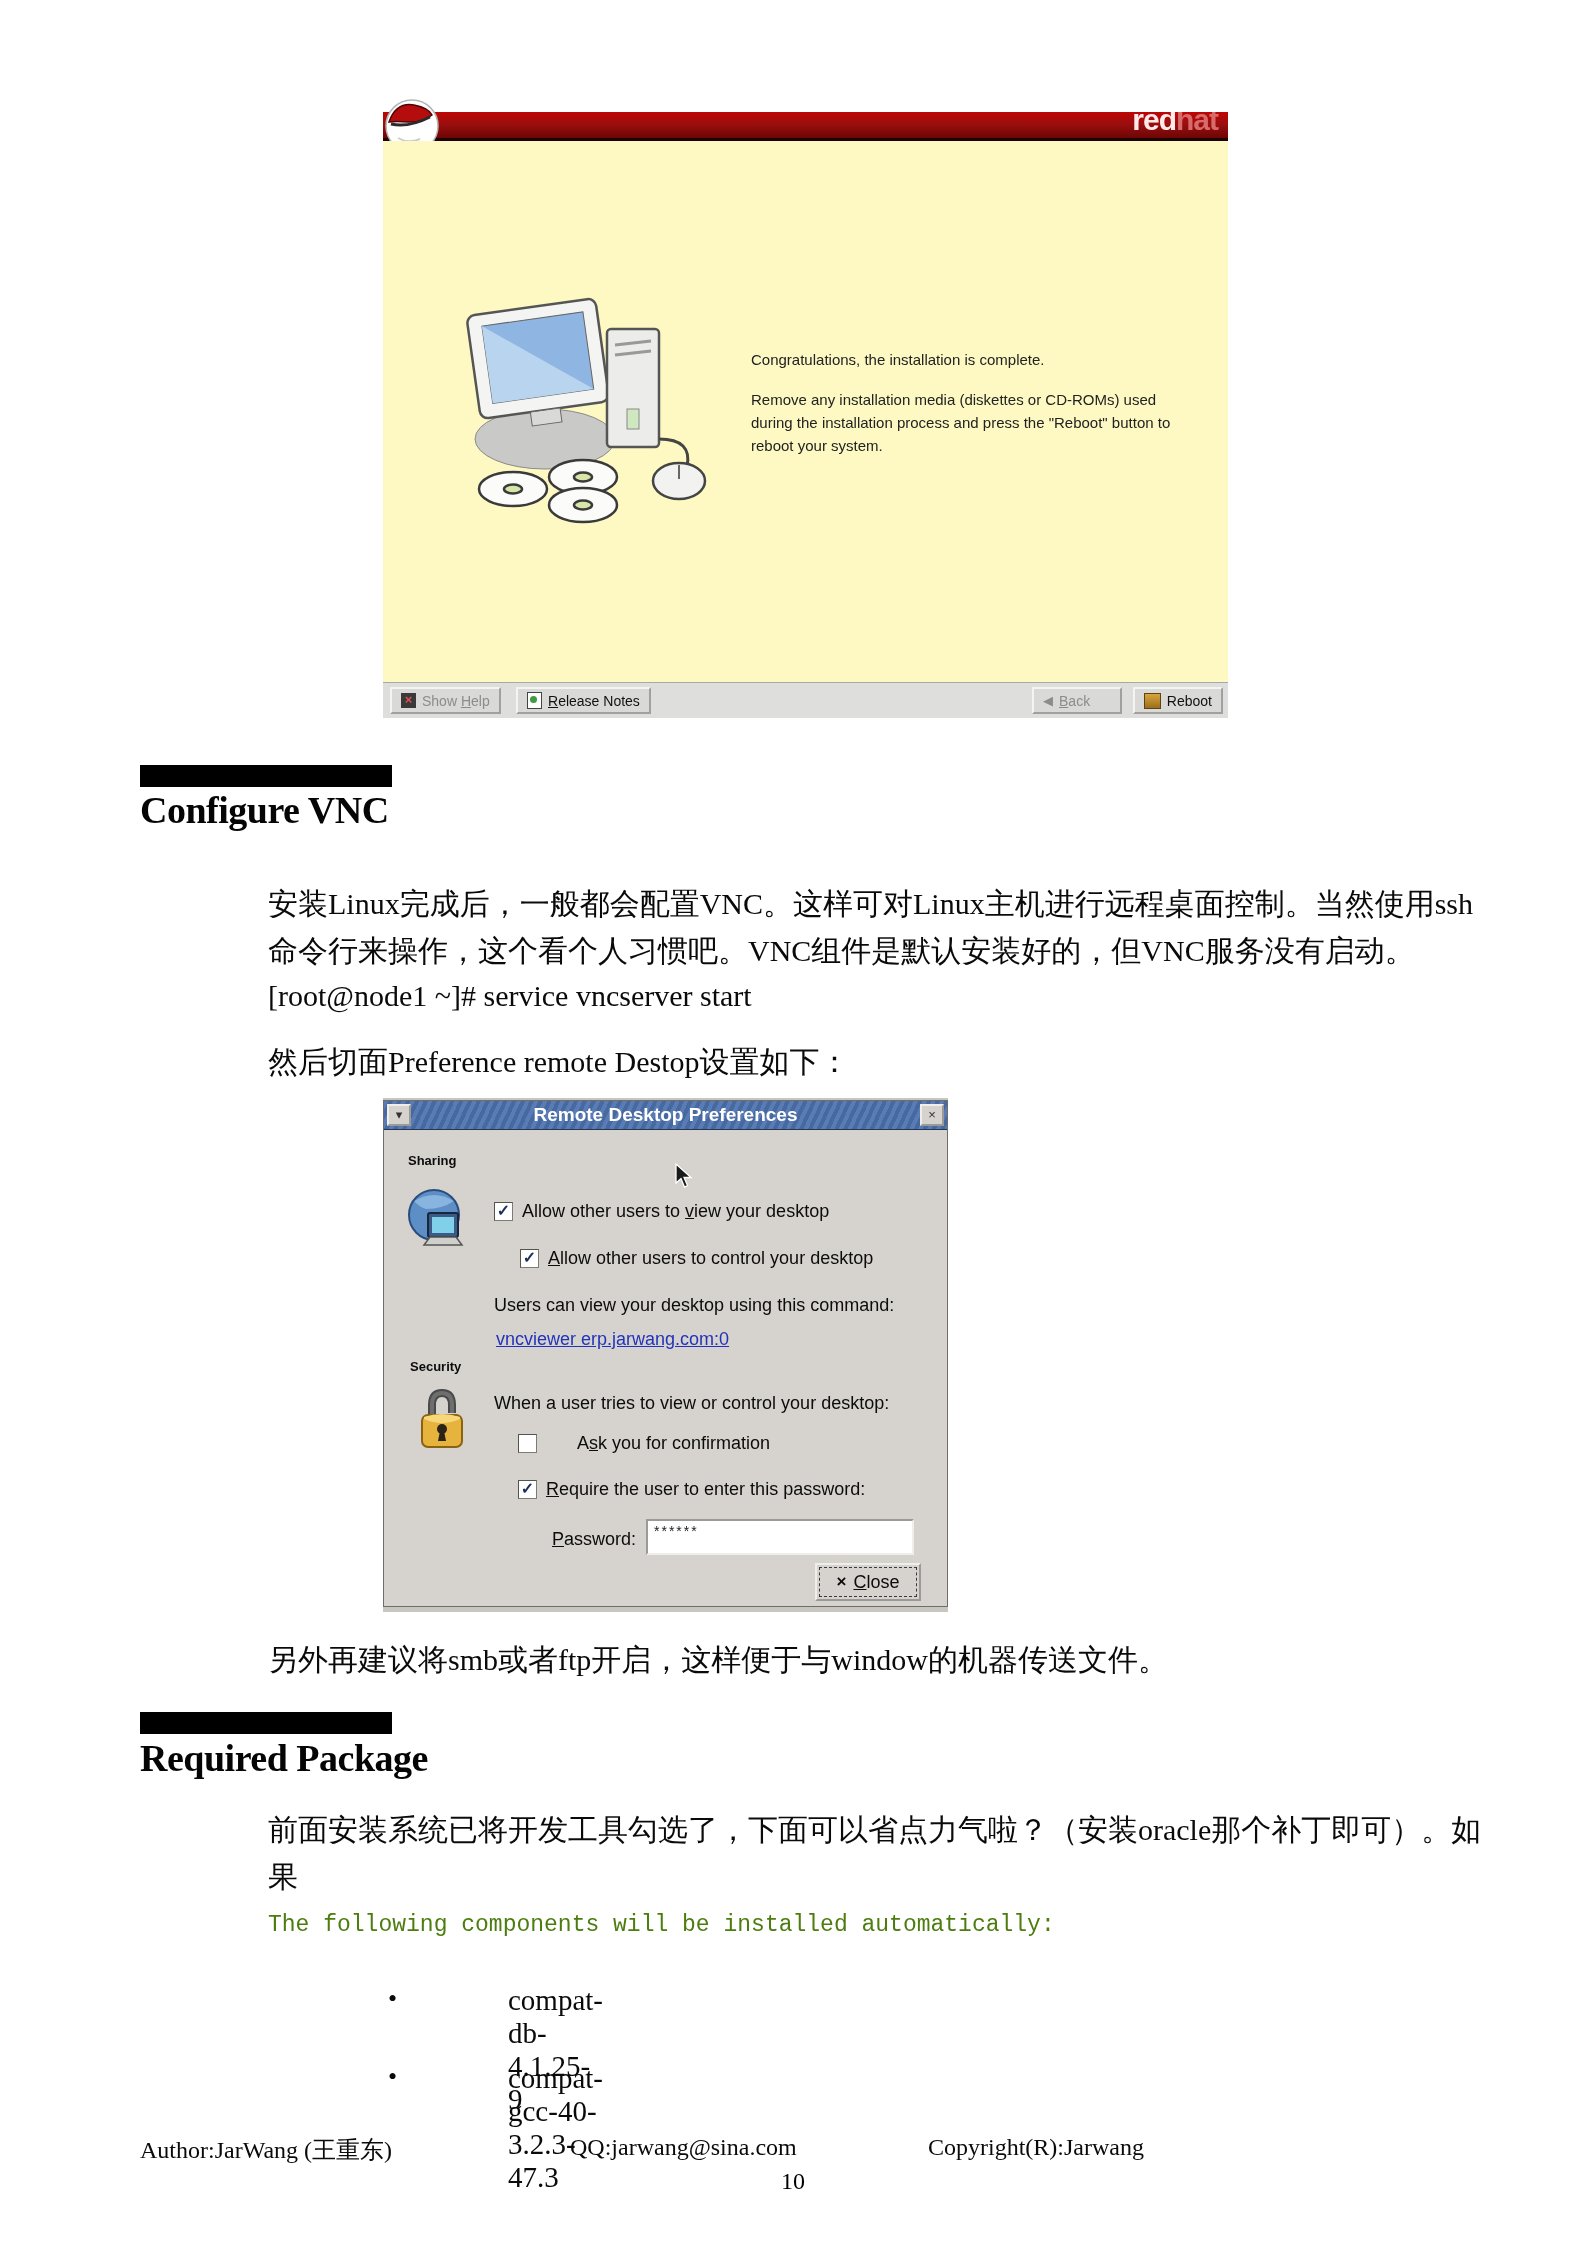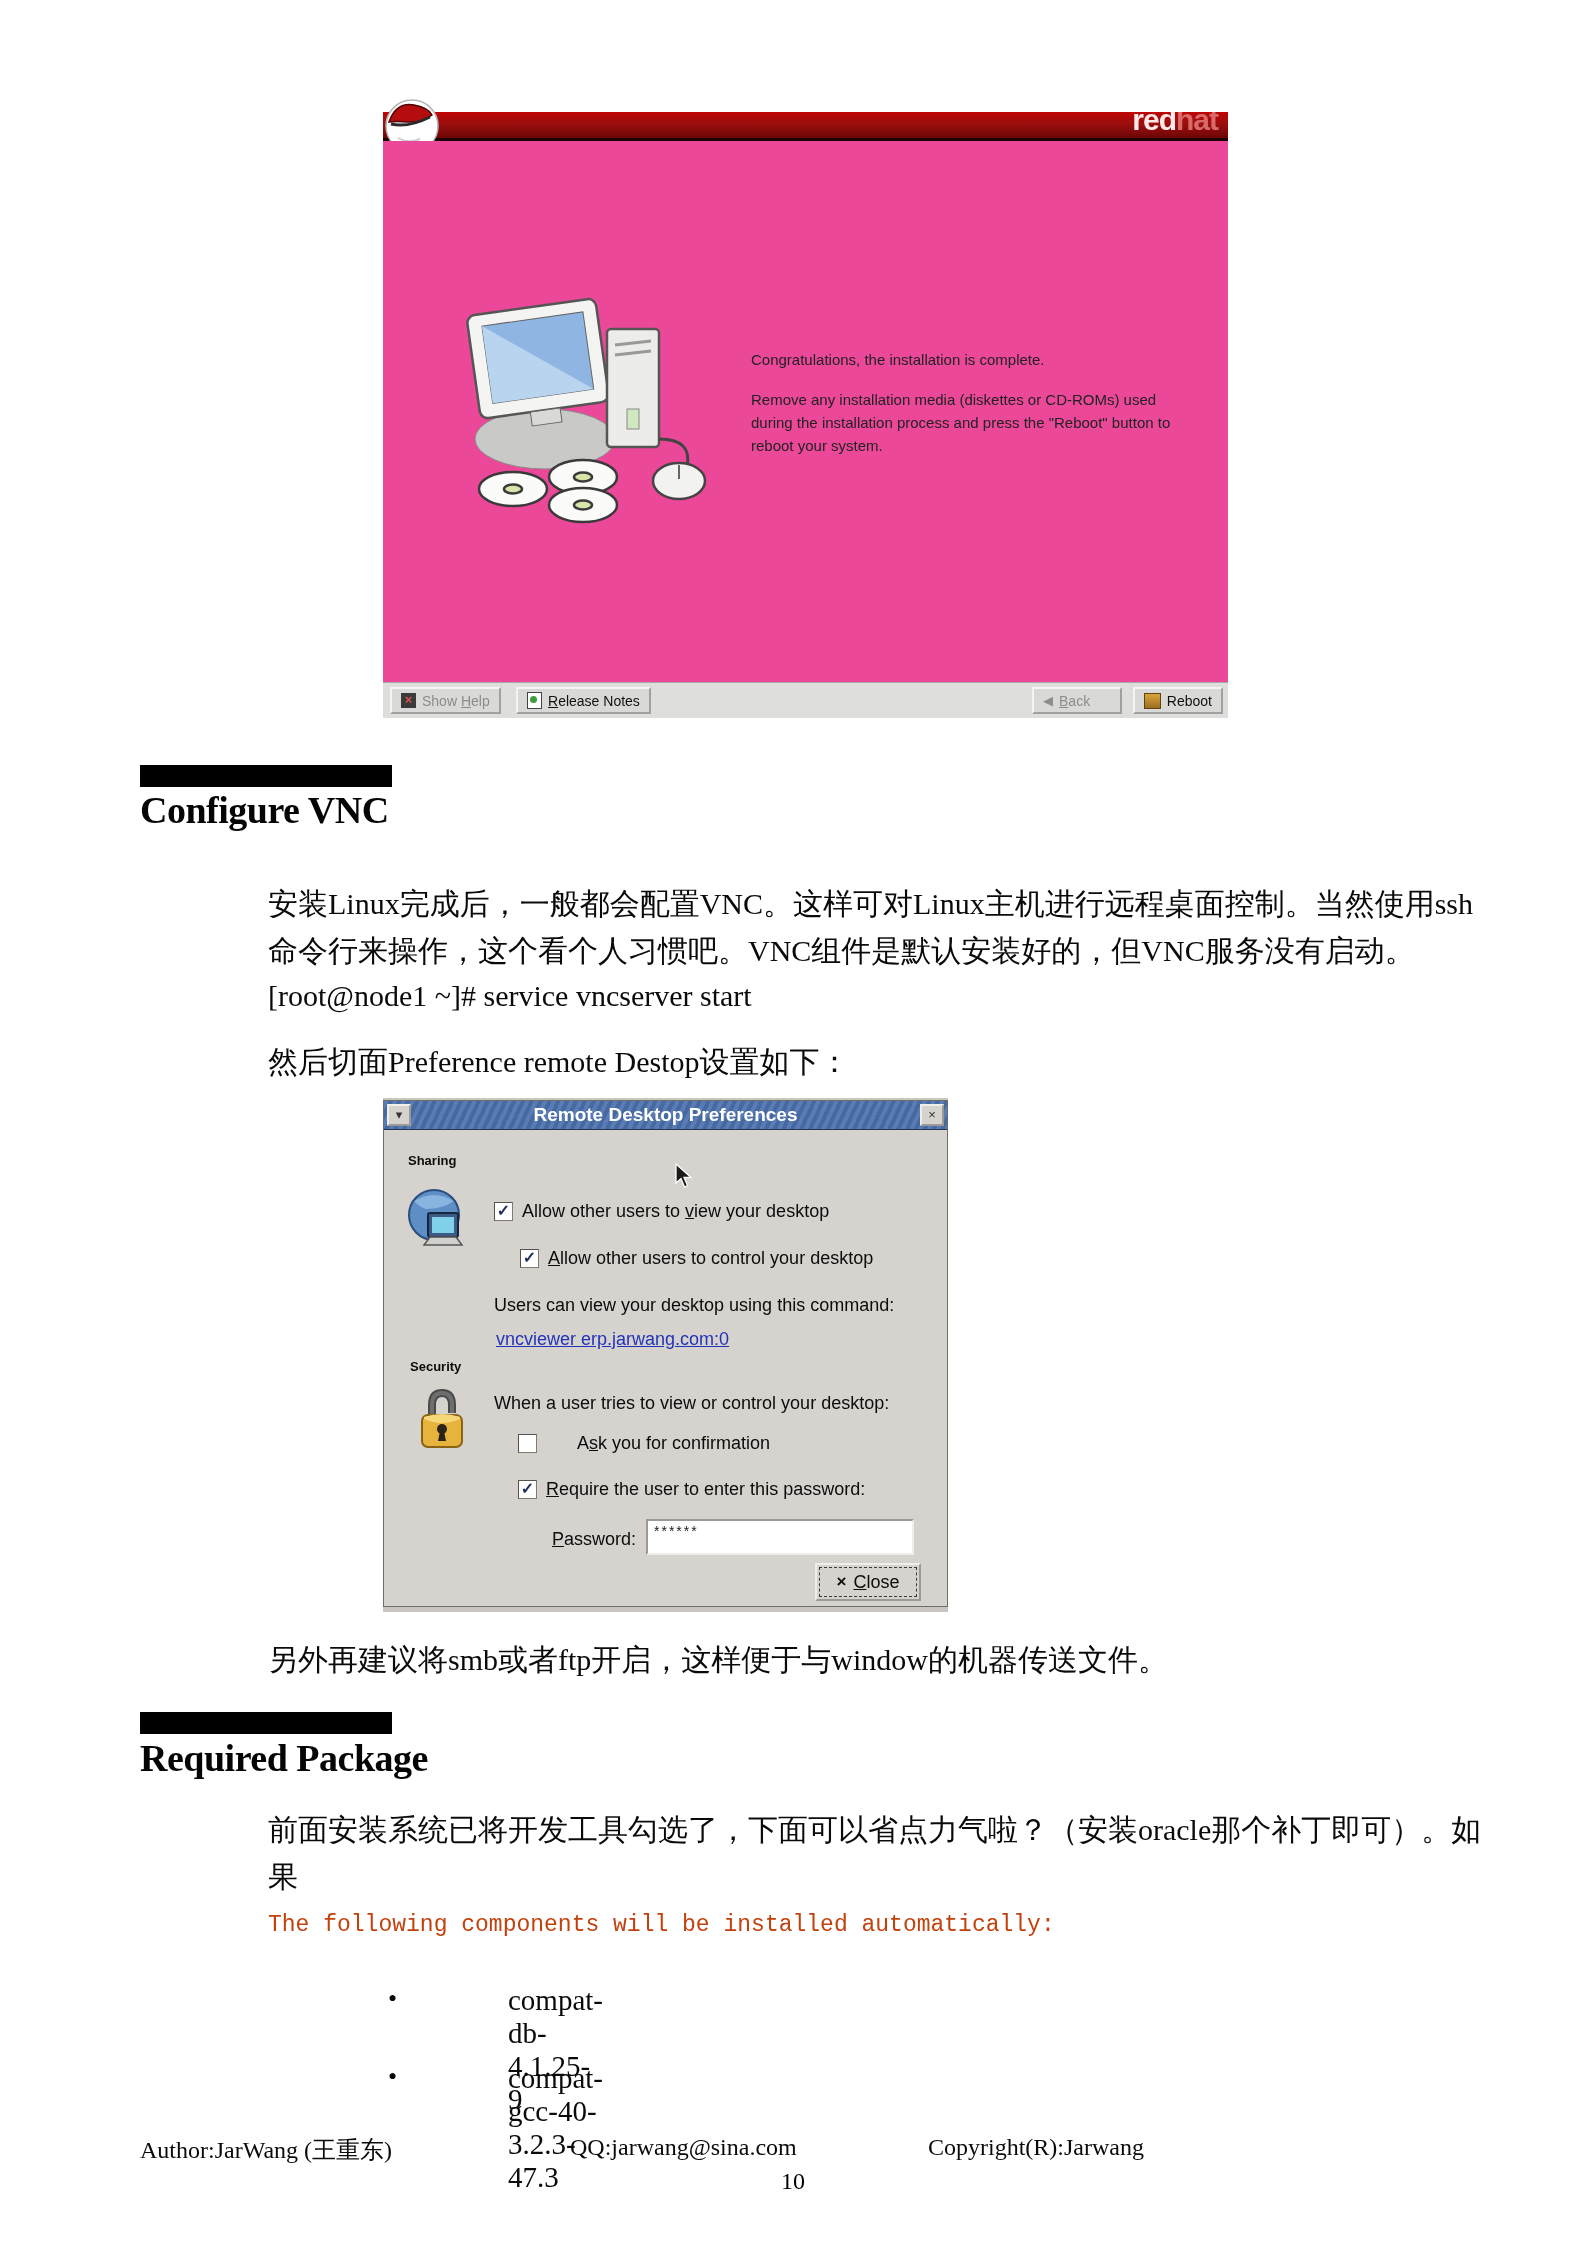--- a/index.html
+++ b/index.html
@@ -12,21 +12,21 @@
 
   
   .installer { position:absolute; left:383px; top:100px; width:845px; height:618px; background:#fff; }
   .inst-banner { position:absolute; left:0; top:12px; right:0; height:26px;
     background:linear-gradient(#c00505 0%, #9b0f0e 45%, #6e0505 100%);
     border-bottom:3px solid #1c0404; overflow:hidden; }
   .redhat-brand { position:absolute; right:10px; top:-9px;
     font-family:"Liberation Sans", sans-serif; font-weight:bold; font-size:30px; letter-spacing:-1px; }
   .rh-red { color:#ffe9e9; } .rh-hat { color:#d96a6a; }
   .shadowman { position:absolute; left:1px; top:-2px; width:56px; height:56px; }
-  .inst-body { position:absolute; left:0; top:41px; right:0; bottom:35px; background:#ec4899; }
+  .inst-body { position:absolute; left:0; top:41px; right:0; bottom:35px; background:#fef9c3; }
   .inst-illus { position:absolute; left:52px; top:148px; width:290px; height:245px; }
   .inst-text { position:absolute; left:368px; top:207px; width:460px;
     font-family:"Liberation Sans", sans-serif; font-size:15px; color:#222; line-height:23px; }
   .inst-text .gap { height:17px; }
   .inst-buttonbar { position:absolute; left:0; bottom:0; right:0; height:35px;
     background:#deded c; background:#dededc; border-top:1px solid #a8a8a6; }
   .inst-btn { position:absolute; top:4px; height:27px; display:flex; align-items:center; gap:6px;
     padding:0 9px; background:#d9d9d7; border:2px outset #f4f4f2; box-sizing:border-box;
     font-family:"Liberation Sans", sans-serif; font-size:14px; color:#111; cursor:pointer; }
   .inst-btn.disabled { color:#8c8c8a; }
@@ -38,21 +38,21 @@
   .icon-back { font-size:13px; color:#8c8c8a; }
   .icon-reboot { width:15px; height:14px; background:linear-gradient(#d9a43c,#9c6f1e); border:1px solid #5d4410; }
   .mn { text-decoration:underline; }
 
   
   .rule { position:absolute; left:140px; width:252px; height:22px; background:#000; }
   .h1 { position:absolute; left:140px; font-size:38px; font-weight:600; letter-spacing:-0.5px; color:#050505; }
 
   
   .body-cjk { position:absolute; left:268px; font-size:30px; line-height:47px; color:#0a0a0a; }
-  .mono-line { position:absolute; left:268px; font-family:"Liberation Mono", monospace; font-size:23px; color:#c2410c; }
+  .mono-line { position:absolute; left:268px; font-family:"Liberation Mono", monospace; font-size:23px; color:#4d7c0f; }
   .bullet-row { position:absolute; font-size:29px; color:#0a0a0a; }
   .bullet-dot { position:absolute; left:388px; font-size:26px; }
   .bullet-text { position:absolute; left:508px; }
 
   
   .vino-wrap { position:absolute; left:383px; top:1098px; width:565px; height:514px; background:#c9c6c0; }
   .vino { position:absolute; left:0; top:2px; width:563px; height:505px; background:#d6d3ce;
     border:1px solid #6f6d68; font-family:"Liberation Sans", sans-serif; color:#0c0c0c; }
   .vino-titlebar { position:absolute; left:0; top:0; right:0; height:28px;
     background:repeating-linear-gradient(115deg, #5a7cb6 0 4px, #46699f 4px 8px);

